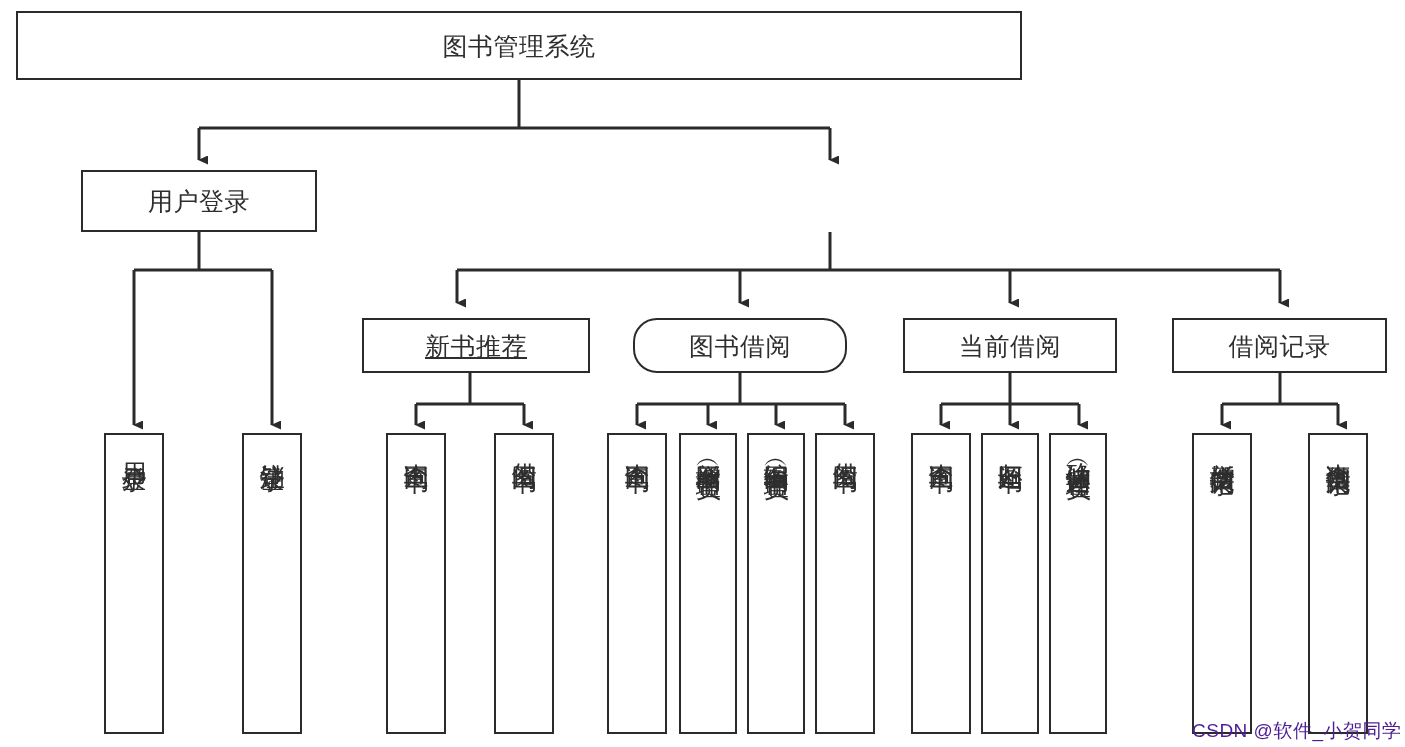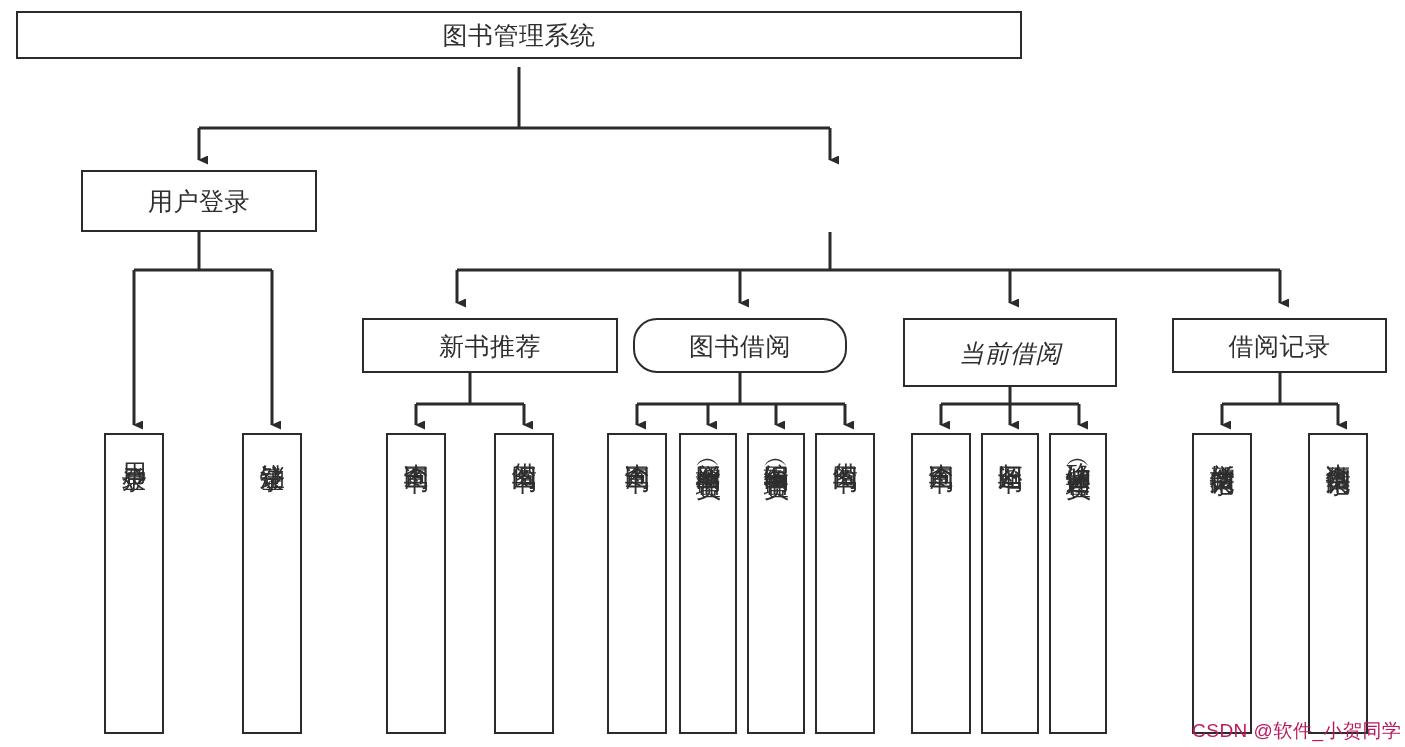--- a/index.html
+++ b/index.html
@@ -60,21 +60,21 @@
     text-orientation: upright;
     font-size: 25px;
     line-height: 1.18;
     letter-spacing: 2px;
     height: auto;
     max-height: 100%;
   }
   .watermark {
     position: absolute;
     font-size: 19px;
-    color: #be185d;
+    color: #4c1d95;
     white-space: nowrap;
     z-index: 5;
     letter-spacing: 0.5px;
   }
 </style>
 </head>
 <body>
 
 <div id="canvas">
 
@@ -124,38 +124,38 @@
       <path d="M1010,404 L1010,425" marker-end="url(#arrow)"></path>
       <path d="M1079,404 L1079,425" marker-end="url(#arrow)"></path>
 
       <path d="M1280,373 L1280,404"></path>
       <path d="M1222,404 L1338,404"></path>
       <path d="M1222,404 L1222,425" marker-end="url(#arrow)"></path>
       <path d="M1338,404 L1338,425" marker-end="url(#arrow)"></path>
     </g>
   </svg>
 
-  <div class="node horiz root" style="left:16px; top:11px; width:1006px; height:48px;align-items:center;">
+  <div class="node horiz root" style="left:16px; top:11px; width:1006px; height:69px;align-items:center;">
     <span class="label">图书管理系统</span>
   </div>
 
   <div class="node horiz" style="left:81px; top:170px; width:236px; height:62px;">
     <span class="label">用户登录</span>
   </div>
 
 
-  <div class="node horiz" style="left:362px; top:318px; width:256px; height:55px;">
+  <div class="node horiz" style="left:362px; top:318px; width:228px; height:55px;text-decoration:underline;">
     <span class="label">新书推荐</span>
   </div>
 
   <div class="node horiz" style="left:633px; top:318px; width:214px; height:55px;border-radius:24px;">
     <span class="label">图书借阅</span>
   </div>
 
-  <div class="node horiz" style="left:903px; top:318px; width:214px; height:69px;font-style:italic;">
+  <div class="node horiz" style="left:903px; top:318px; width:214px; height:55px;">
     <span class="label">当前借阅</span>
   </div>
 
   <div class="node horiz" style="left:1172px; top:318px; width:215px; height:55px;">
     <span class="label">借阅记录</span>
   </div>
 
   <div class="node vert" style="left:104px; top:433px; width:60px; height:301px;">
     <span class="label">用户登录</span>
   </div>

